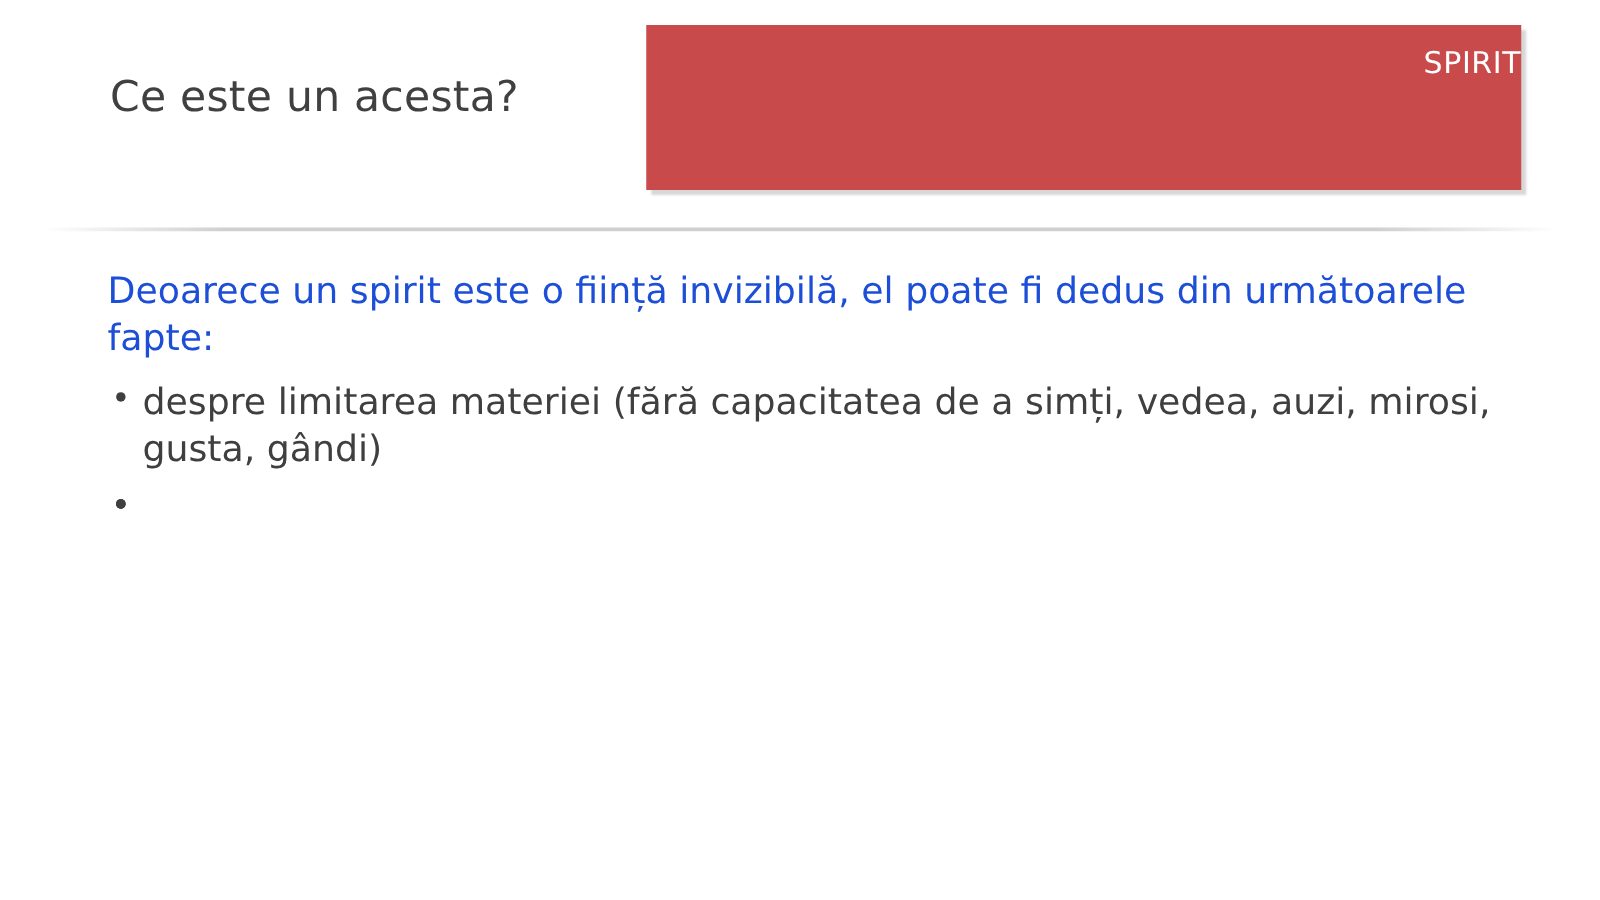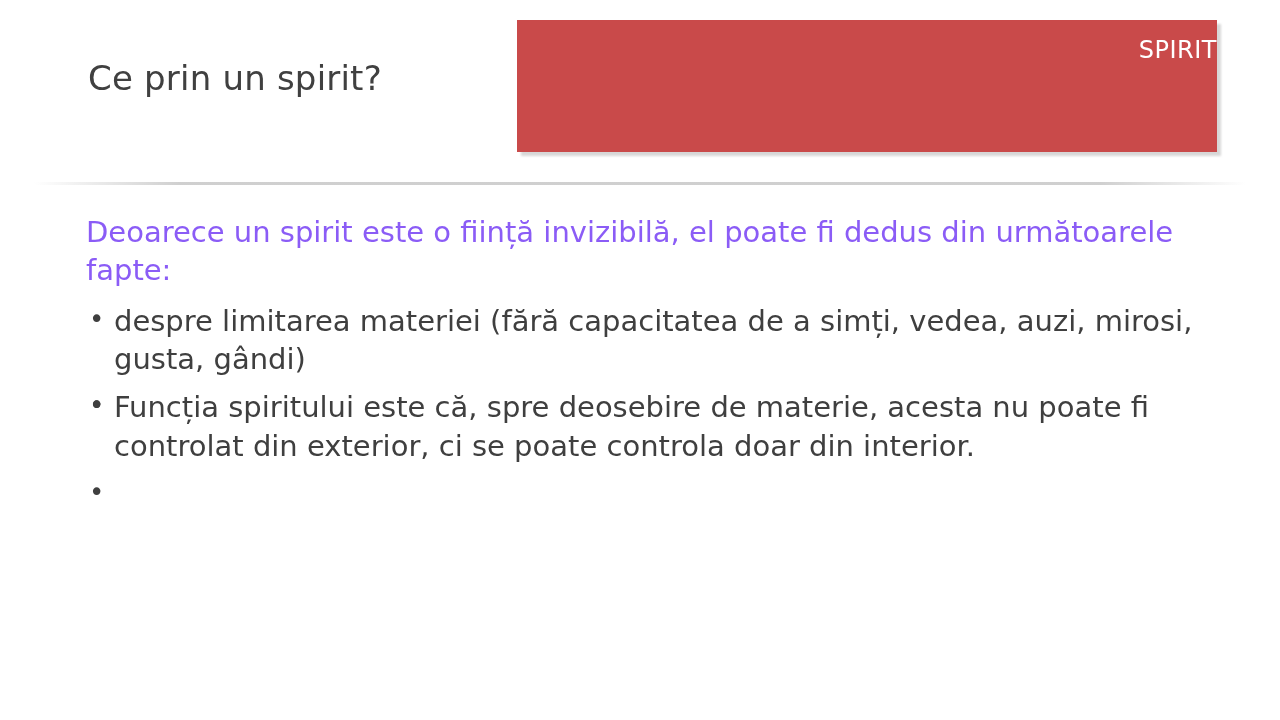--- a/index.html
+++ b/index.html
@@ -77,21 +77,21 @@
   }
   
   .body {
     position: absolute;
     left: 86px;
     top: 213px;
     width: 1150px;
   }
   .intro {
     font-size: 29px;
-    color: #8b5cf6;
+    color: #1d4ed8;
     line-height: 1.32;
     margin-bottom: 12px;
   }
   ul.bullets {
     list-style: none;
     margin: 0;
     padding: 0;
   }
   ul.bullets li {
     position: relative;
@@ -109,21 +109,21 @@
     color: #3f3f3f;
     line-height: 1.34;
   }
 </style>
 </head>
 <body>
 
 <div class="slide">
 
   <div class="header">
-    <div class="slide-title">Ce prin un spirit?</div>
+    <div class="slide-title">Ce este un acesta?</div>
 
     <div class="banner-shadow"></div>
     <div class="banner">
       <div class="banner-label">SPIRIT</div>
     </div>
   </div>
 
   <div class="header-divider"></div>
 
   <div class="body">
@@ -132,21 +132,20 @@
     <ul class="bullets">
       <li>
         <span class="dot">•</span>
         <span>despre limitarea materiei (fără capacitatea de a simți, vedea, auzi, mirosi, gusta, gândi)</span>
       </li>
       <li>
         <span class="dot">•</span>
       </li>
       <li>
         <span class="dot">•</span>
-        <span>Funcția spiritului este că, spre deosebire de materie, acesta nu poate fi controlat din exterior, ci se poate controla doar din interior.</span>
       </li>
       <li>
         <span class="dot">•</span>
       </li>
     </ul>
   </div>
 
 </div>
 
 </body></html>

